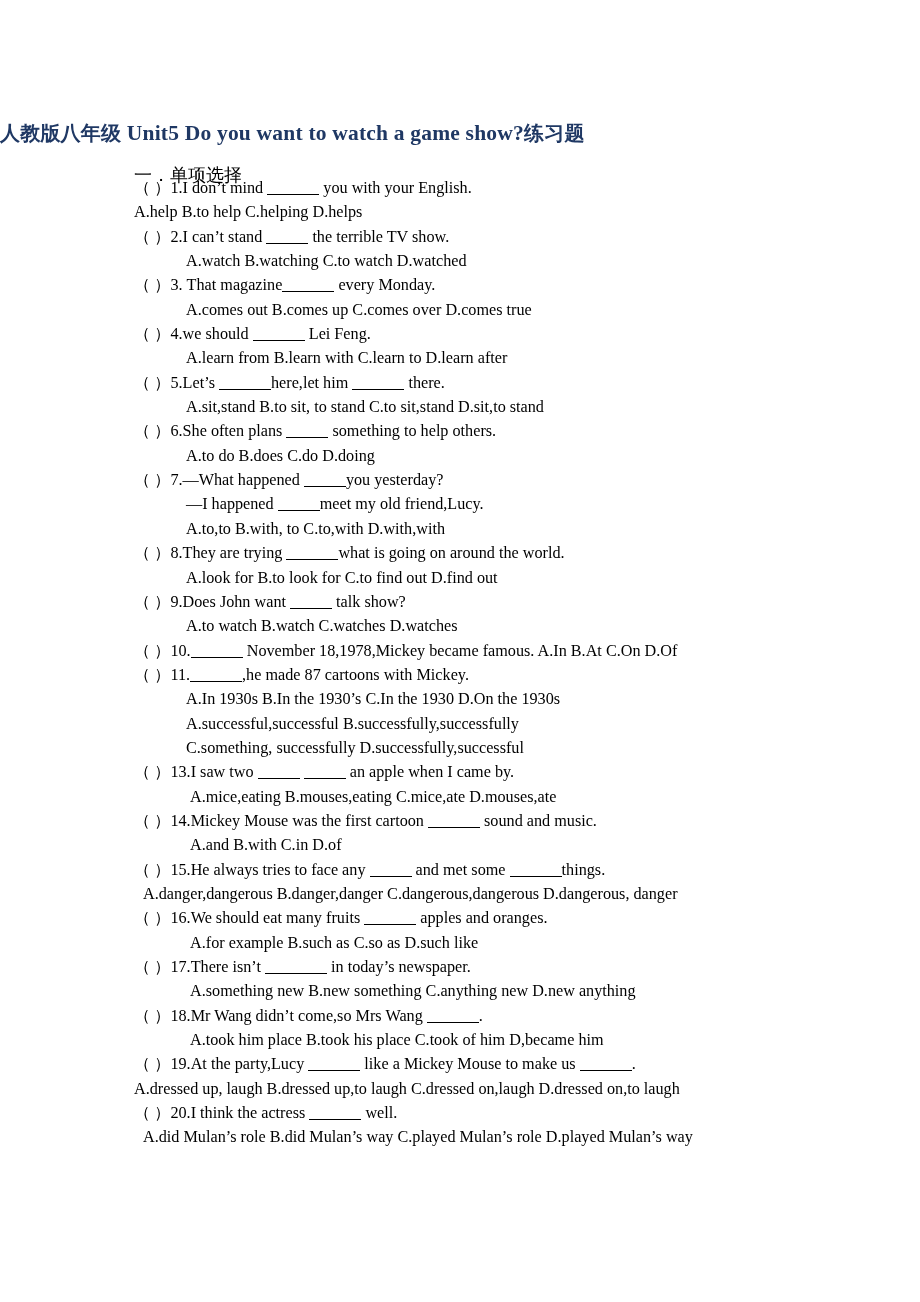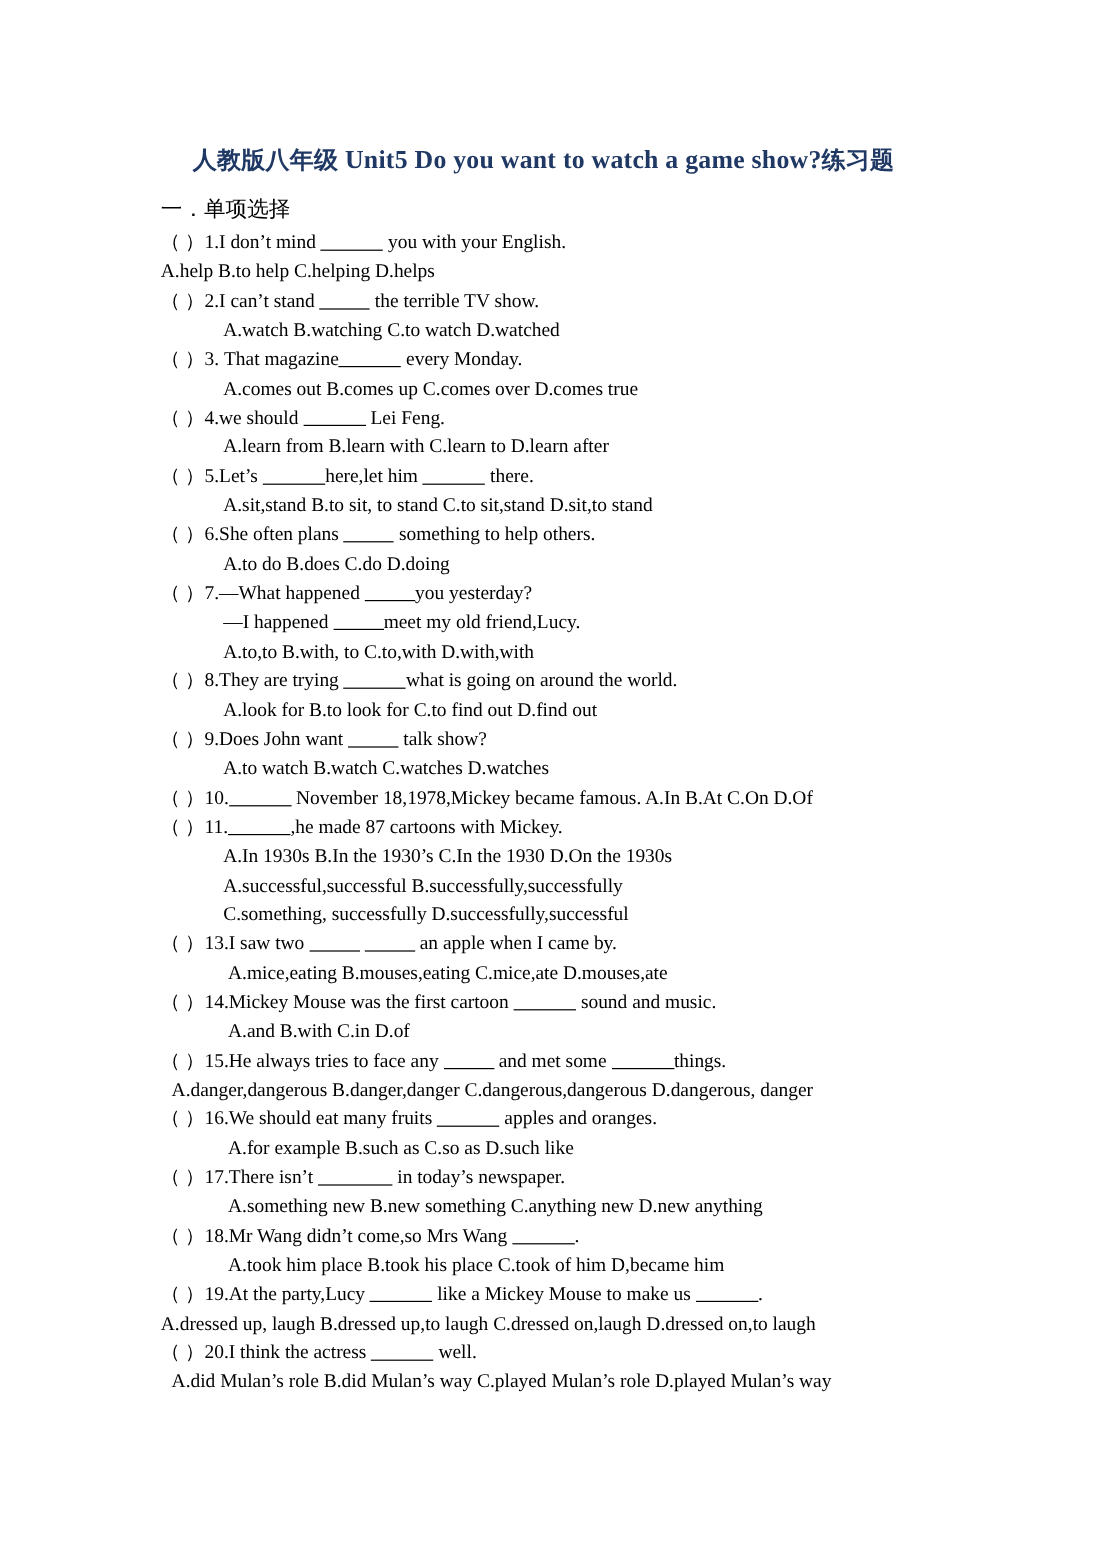--- a/index.html
+++ b/index.html
@@ -20,40 +20,39 @@
     left: 0; top: 0;
     width: 920px;
     height: 1302px;
     background: #ffffff;
   }
   .doc-title {
     position: absolute;
     left: 0;
     top: 120px;
     width: 906px;
-    text-align: center;
     font-size: 21.5px;
     font-weight: bold;
     color: #1F3864;
     letter-spacing: 0.2px;
     white-space: nowrap;
     font-family: "Liberation Serif", "DejaVu Serif", serif;
   }
   .section-heading {
     position: absolute;
     left: 134px;
     top: 165px;
     font-size: 15px;
     line-height: 20px;
     white-space: nowrap;
   }
   .lines {
     position: absolute;
     left: 0;
-    top: 190px;
+    top: 176px;
     width: 842px;
   }
   .line {
     position: relative;
     height: 24.35px;
     font-size: 16.2px;
     line-height: 24.35px;
     white-space: nowrap;
   }
   .line .txt {

